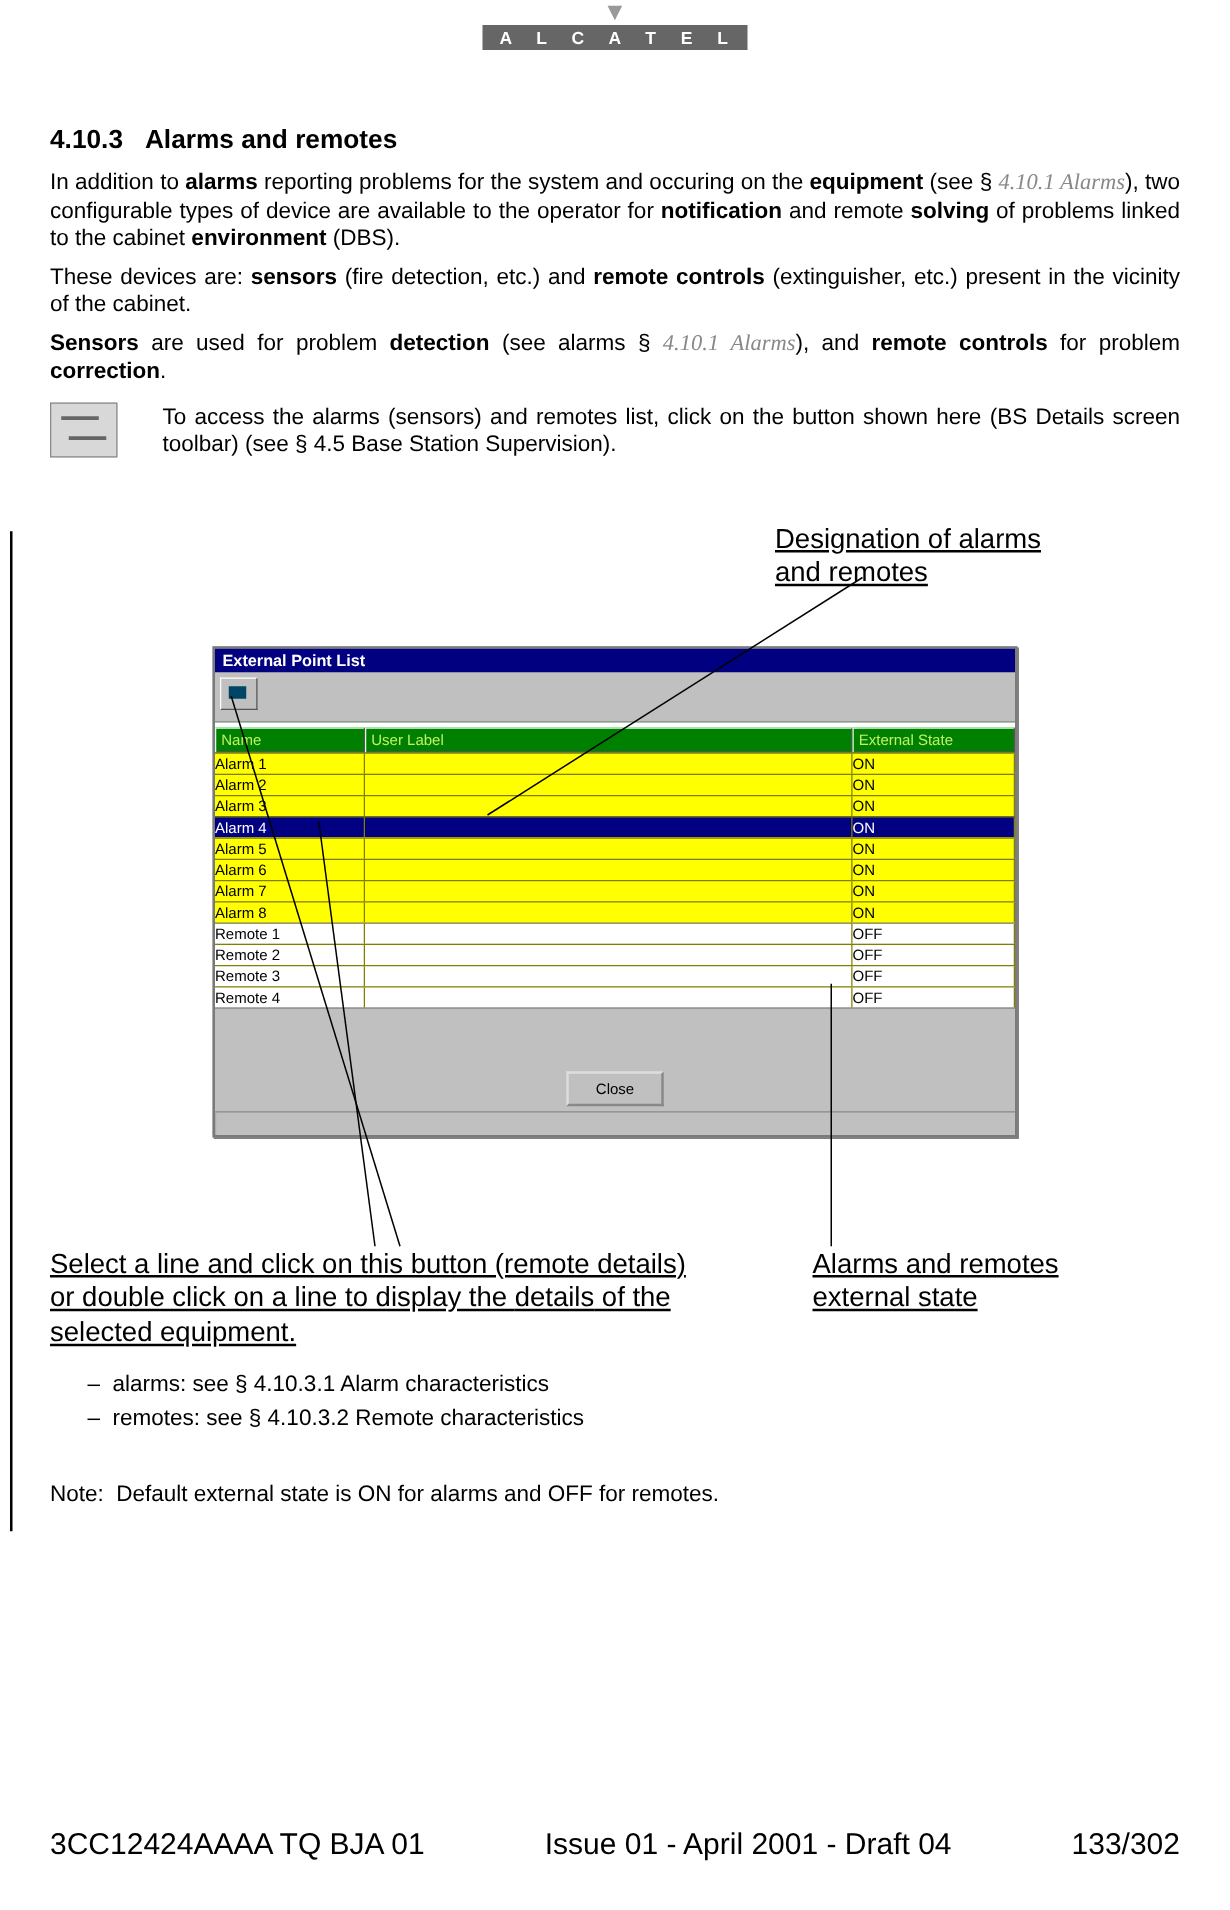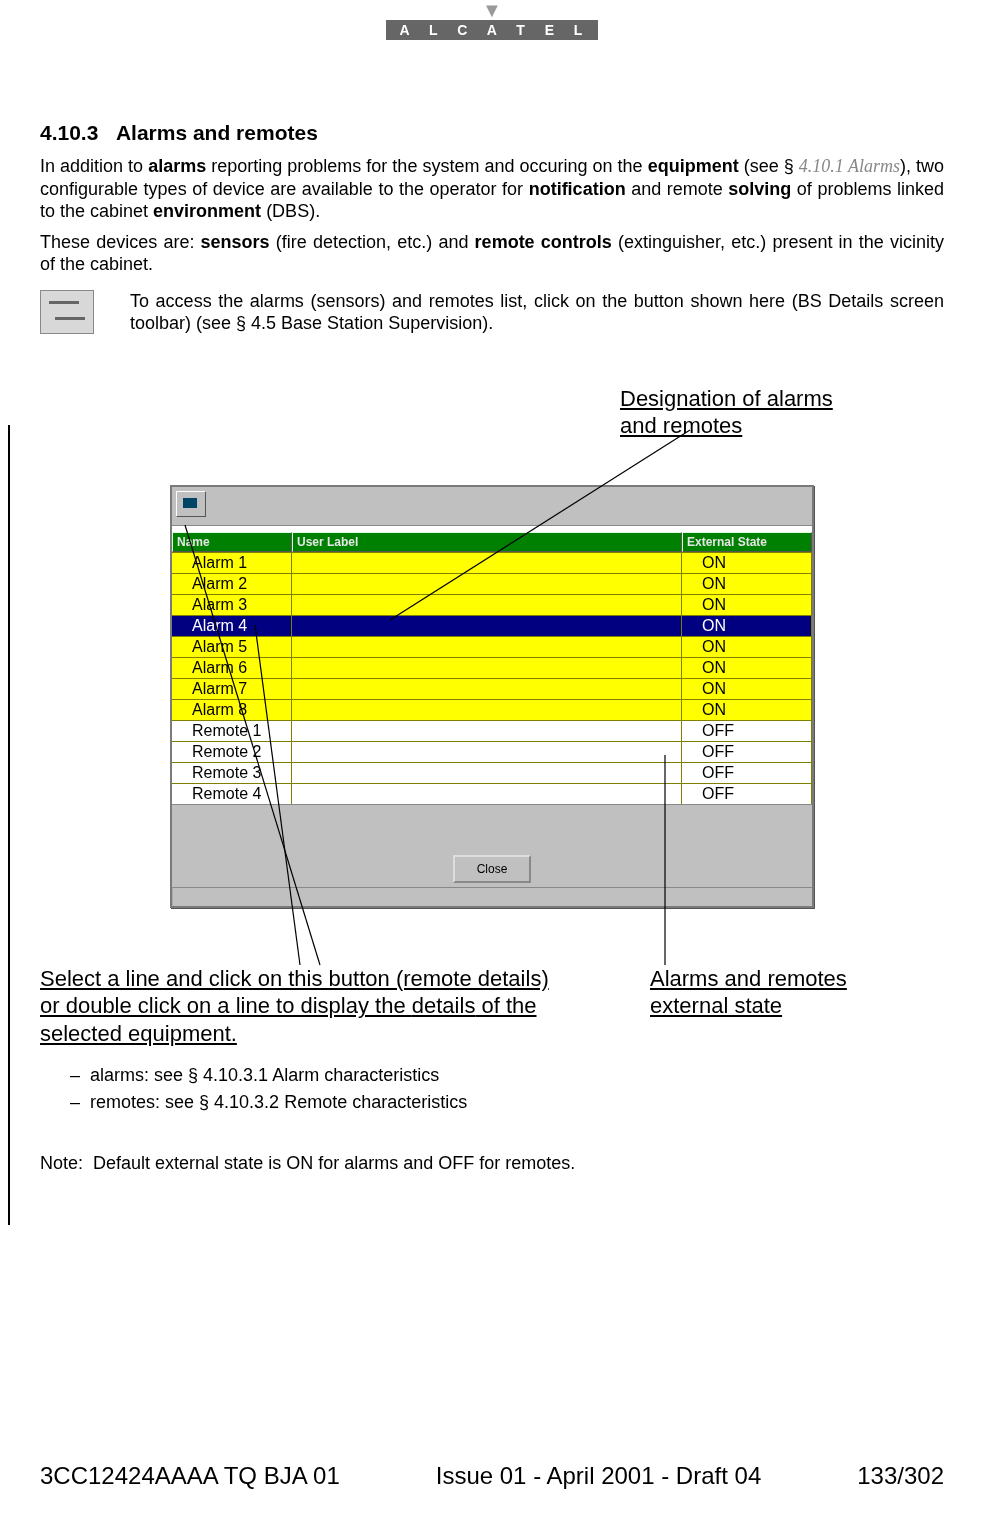--- a/index.html
+++ b/index.html
@@ -30,21 +30,21 @@
     display: inline-block;
     background: #666;
     color: #ffffff;
     font-family: Arial, sans-serif;
     font-size: 14px;
     letter-spacing: 8px;
     font-weight: bold;
     padding: 2px 8px 2px 14px;
   }
   .content {
-    margin-top: 81px;
+    margin-top: 60px;
   }
   .heading {
     font-size: 21px;
     font-weight: bold;
     margin-bottom: 10px;
   }
   .body-text {
     font-size: 18px;
     line-height: 1.25;
     text-align: justify;
@@ -134,45 +134,45 @@
     width: 14px; height: 10px;
     background: #004466;
   }
   .grid {
     font-family: "MS Sans Serif", Tahoma, sans-serif;
     font-size: 12px;
   }
   .grid-header {
     display: flex;
     background: #008000;
-    color: #e5e5e5;
-    font-weight: bold;
-    border-top: 6px solid #ffffff;
+    color: #bef264;
+    font-weight: normal;
+    border-top: 4px solid #ffffff;
   }
   .grid-header div {
     border: 1px solid #555;
     border-top-color:#dfd; border-left-color:#dfd;
     padding: 2px 4px;
     box-sizing: border-box;
   }
   .col-name { width: 120px; }
   .col-label { flex: 1; }
   .col-state { width: 130px; }
   .grid-row {
     display: flex;
     background: #ffff00;
     border-top: 1px solid #808000;
   }
   .grid-row.sel { background: #000080; color: #fff; }
   .grid-row.off { background: #fff; }
   .grid-row div {
-    padding: 1px 20px;
+    padding: 1px 0;
     box-sizing: border-box;
     border-right: 1px solid #808000;
-    font-size: 16px;
+    font-size: 12px;
   }
   .grid-space {
     height: 42px;
     background: #c0c0c0;
     border-top: 1px solid #888;
   }
   .button-row {
     text-align: center;
     padding: 8px 0 4px 0;
     background: #c0c0c0;
@@ -244,33 +244,37 @@
     </div>
 
     <p class="body-text">
       <span>In addition to </span><span class="bold">alarms</span><span> reporting problems for the system and occuring on the </span><span class="bold">equipment</span><span> (see § </span><span class="ref">4.10.1 Alarms</span><span>), two configurable types of device are available to the operator for </span><span class="bold">notification</span><span> and remote </span><span class="bold">solving</span><span> of problems linked to the cabinet </span><span class="bold">environment</span><span> (DBS).</span>
     </p>
 
     <p class="body-text">
       <span>These devices are: </span><span class="bold">sensors</span><span> (fire detection, etc.) and </span><span class="bold">remote controls</span><span> (extinguisher, etc.) present in the vicinity of the cabinet.</span>
     </p>
 
+    <p class="body-text">
+      <span class="bold">Sensors</span><span> are used for problem </span><span class="bold">detection</span><span> (see alarms § </span><span class="ref">4.10.1 Alarms</span><span>), and </span><span class="bold">remote controls</span><span> for problem </span><span class="bold">correction</span><span>.</span>
+    </p>
 
     <div class="icon-note">
       <div class="icon-box"></div>
       <div class="icon-note-text">
         <span>To access the alarms (sensors) and remotes list, click on the button shown here (</span><span class="bold-italic">BS Details</span><span> screen toolbar) (see § </span><span class="ref">4.5 Base Station Supervision</span><span>).</span>
       </div>
     </div>
 
     <div class="figure-area">
 
       <div class="fig-label" style="left:580px; top:0; width:230px;">Designation of alarms and remotes</div>
 
       <div class="window">
+        <div class="titlebar">External Point List</div>
         <div class="toolbar">
           <span class="tb-btn"></span>
         </div>
         <div class="grid">
           <div class="grid-header">
             <div class="col-name">Name</div>
             <div class="col-label">User Label</div>
             <div class="col-state">External State</div>
           </div>
           <div id="grid-rows">

